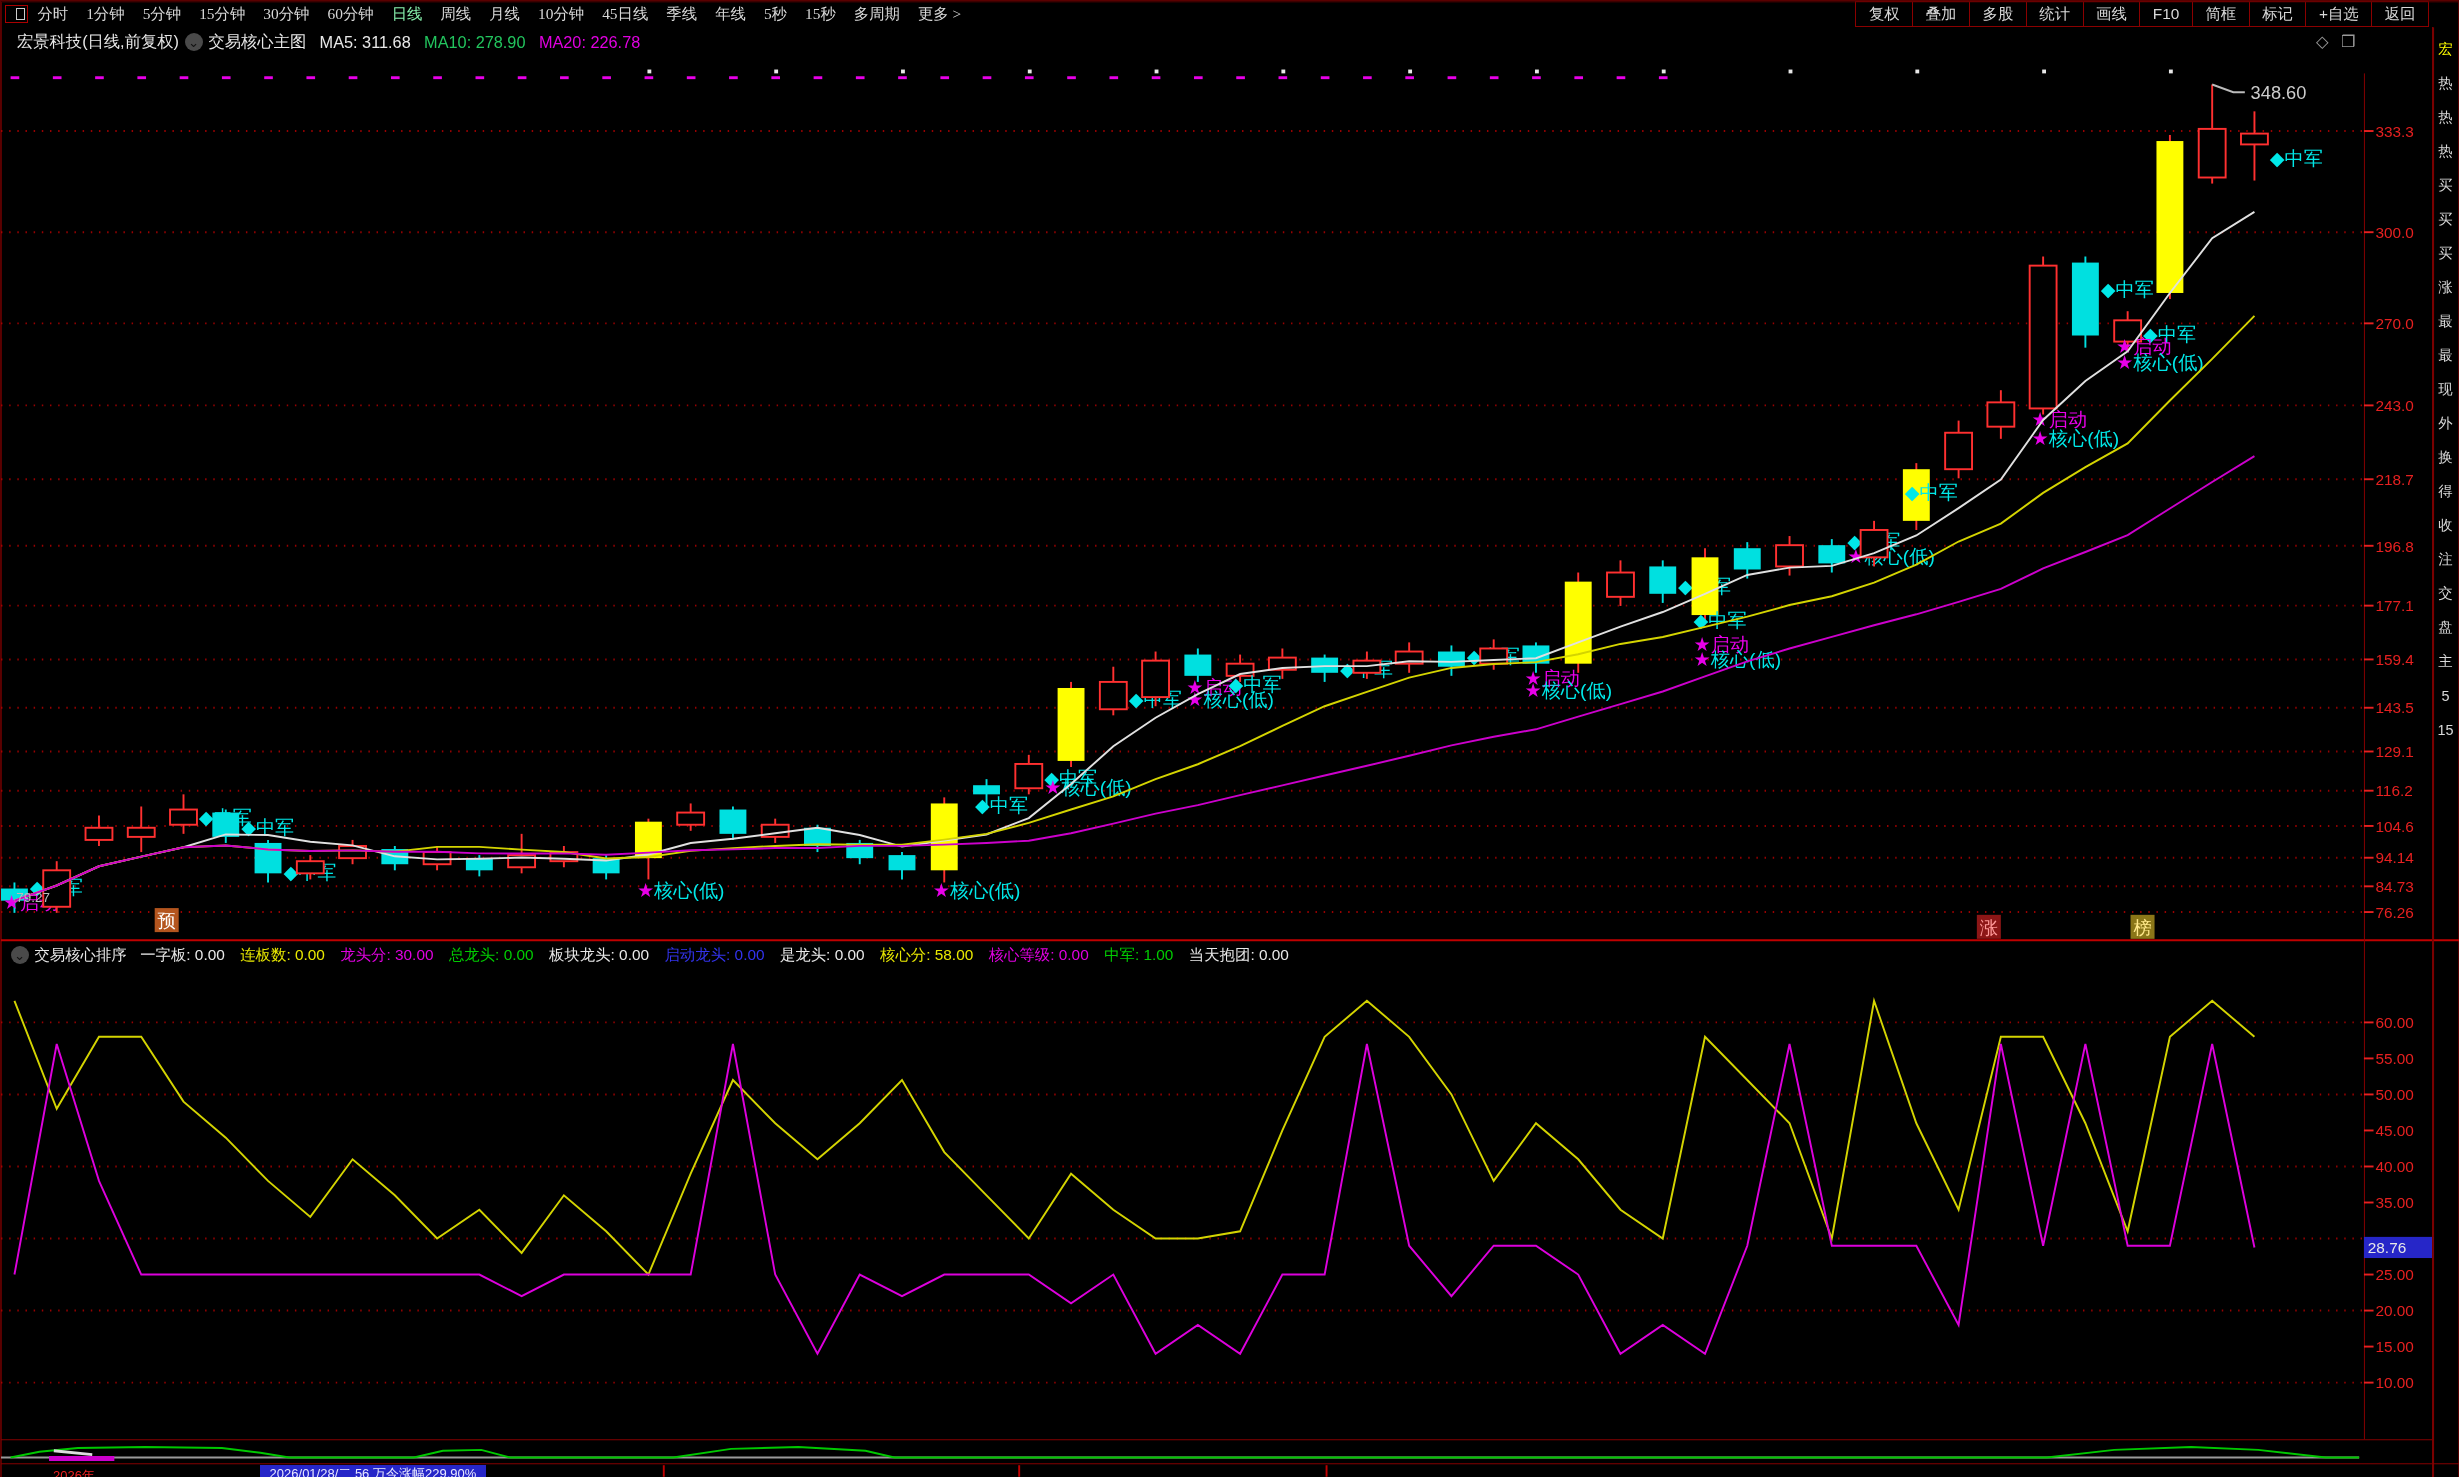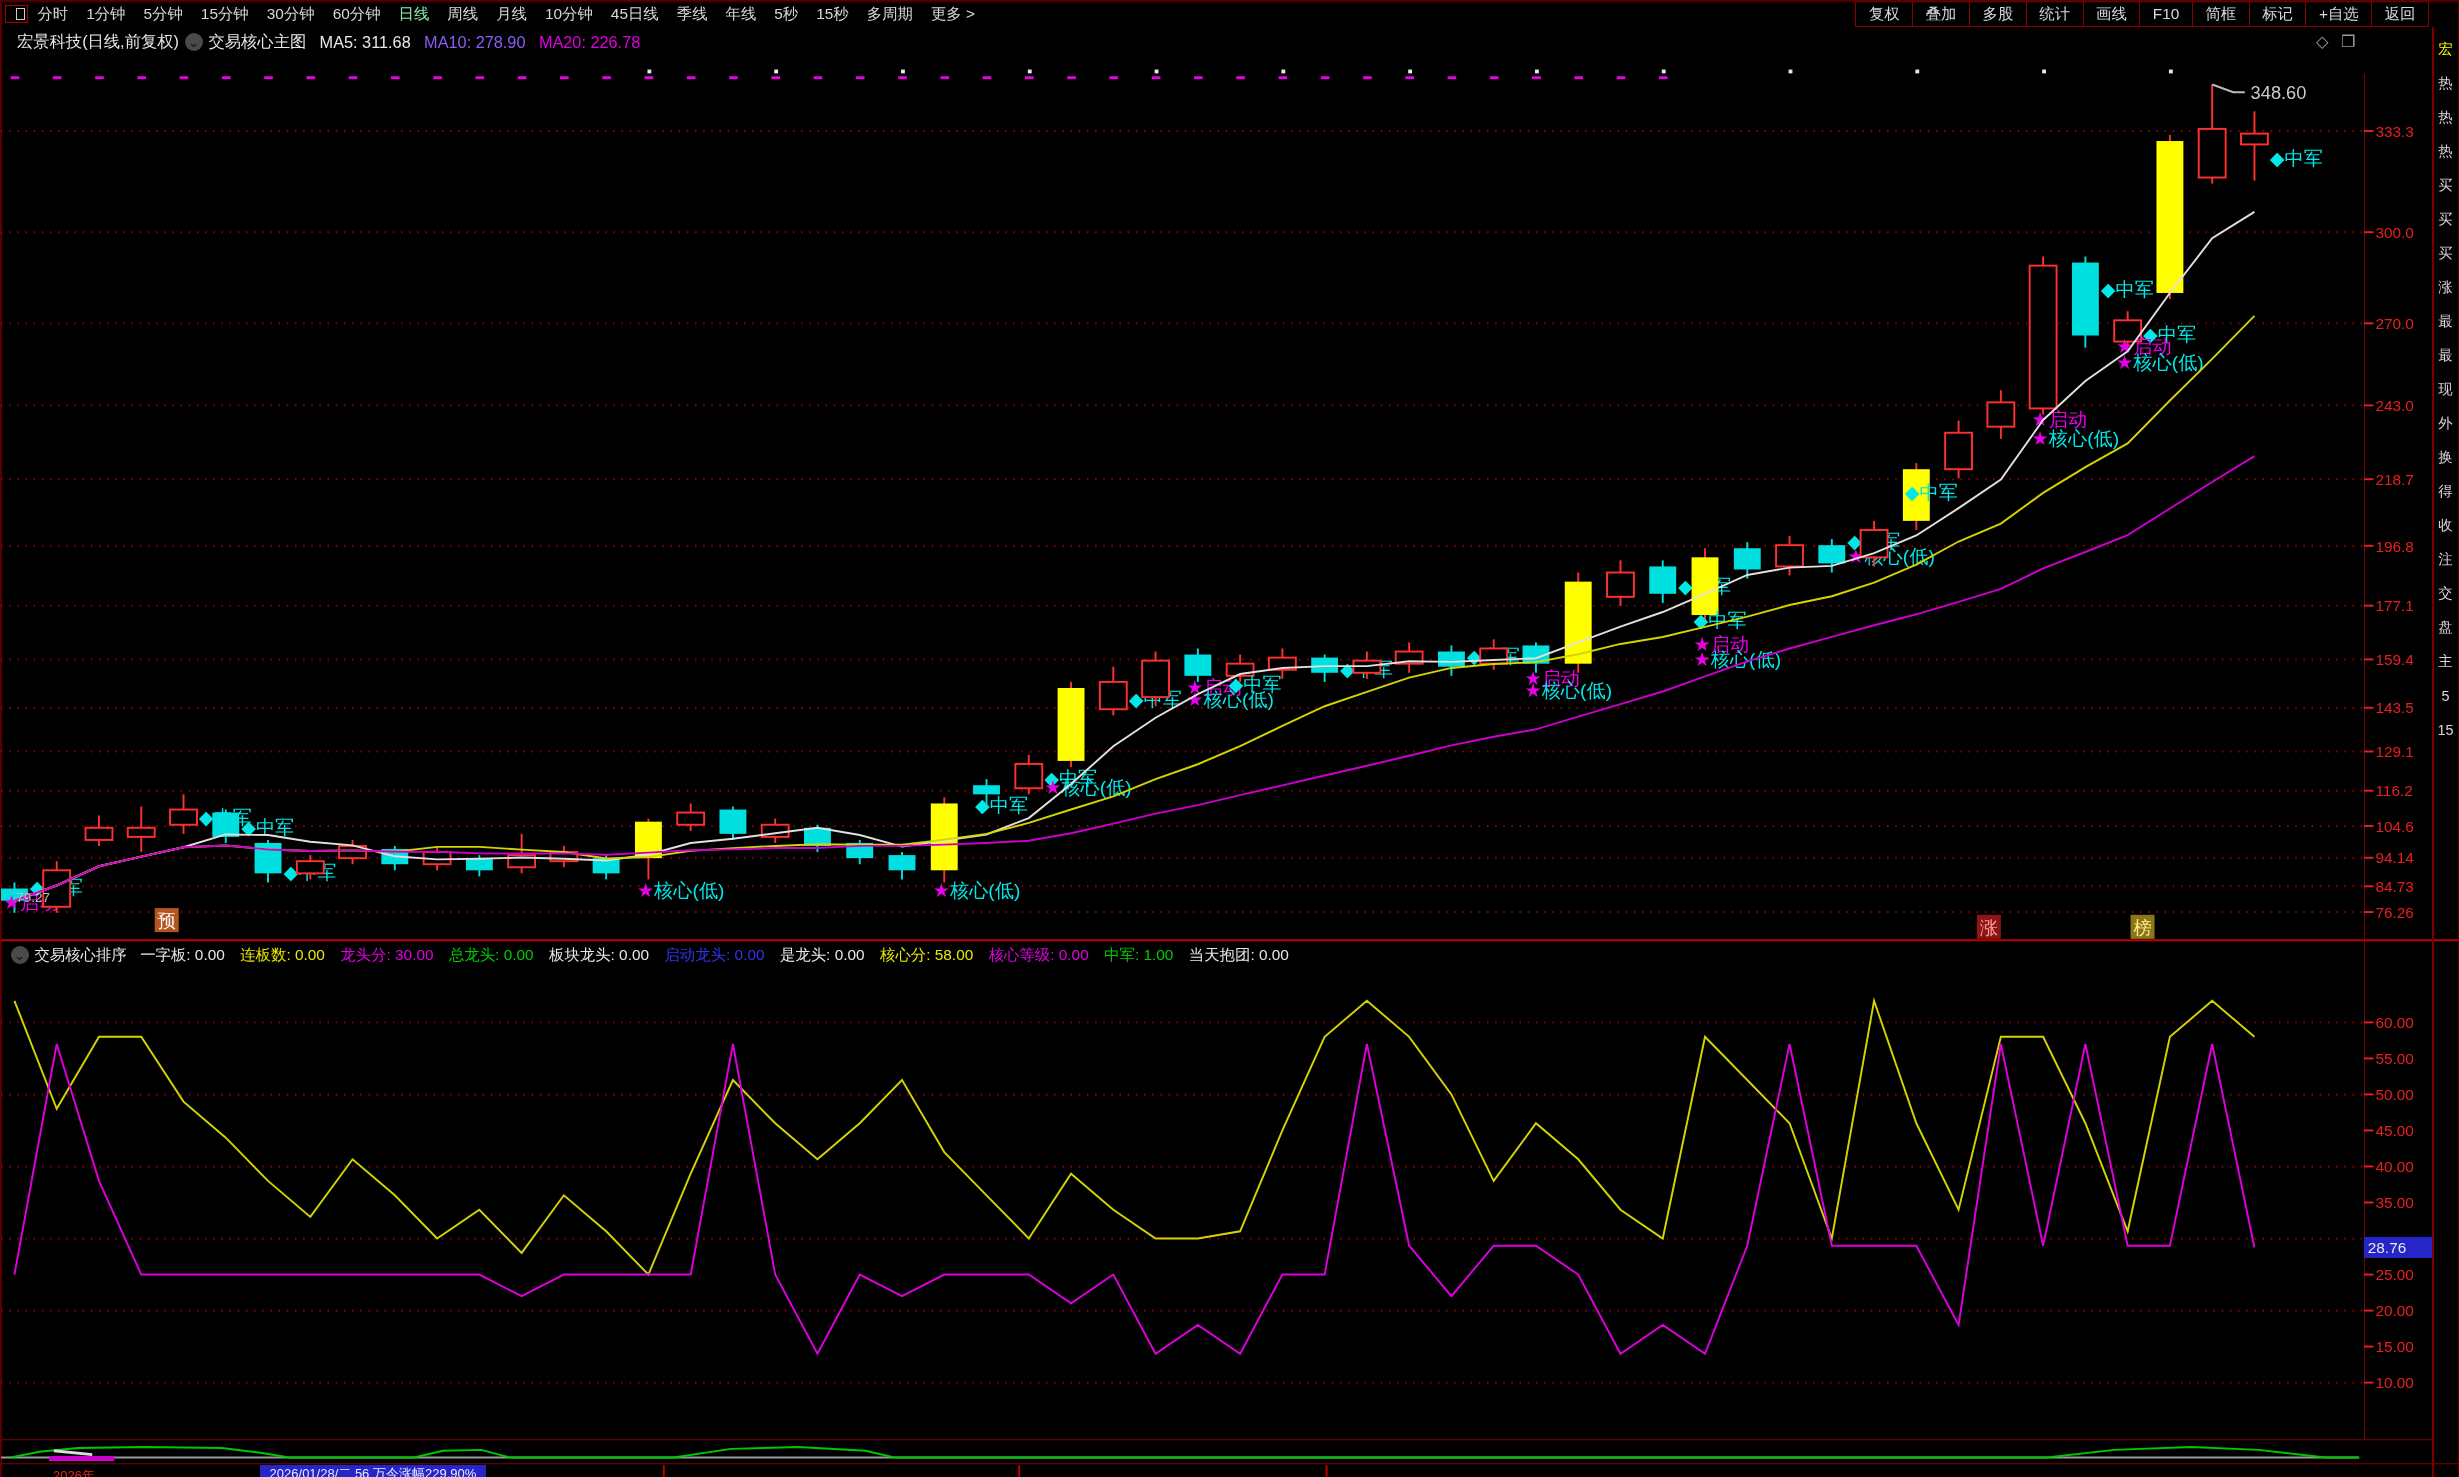--- a/index.html
+++ b/index.html
@@ -7,21 +7,21 @@
     font-family:"Liberation Sans","DejaVu Sans",sans-serif; }
   #app { position:relative; width:2459px; height:1478px; background:#000;
     border:1px solid #5a0000; }
   .bar { position:absolute; left:0; display:flex; align-items:center; white-space:nowrap; }
   
   #top-menu { top:0; width:2459px; height:26px; font-size:15.4px; color:#d8d8d8; }
   .win-icon { width:23px; height:18px; border:1px solid #aa0000; margin:0 9.6px 0 3.8px;
     position:relative; background:#000; }
   .win-icon::after{ content:""; position:absolute; left:10.6px; top:1.9px; bottom:1.9px; width:6.7px;
     border:1px solid #cccccc; }
-  .menu-item { margin-right:18px; cursor:pointer; }
+  .menu-item { margin-right:18px; cursor:pointer;font-family:Liberation Serif, serif; }
   .menu-item.selected { color:#86efac; }
   #top-right { position:absolute; right:29px; top:0; height:26px; display:flex; align-items:stretch; }
   .tr-btn { border:1px solid #8b0000; border-right:none; padding:1.9px 12.5px; font-size:15.4px;
     color:#d8d8d8; display:flex; align-items:center; }
   .tr-btn:last-child { border-right:1px solid #8b0000; }
   
   #info-bar { top:29px; height:24px; font-size:16.3px; color:#e8e8e8; padding-left:16px; }
   #quote-bar { top:52px; height:21px; font-size:16.3px; padding-left:3.8px; }
   .chev { display:inline-flex; width:18px; height:18px; border-radius:50%; background:#4a4a4a;
     color:#111; font-size:13.4px; align-items:center; justify-content:center; margin:0 5.8px; }
@@ -62,21 +62,21 @@
       <span class="tr-btn">简框</span>
       <span class="tr-btn">标记</span>
       <span class="tr-btn">+自选</span>
       <span class="tr-btn">返回</span>
     </div>
 
   <div class="bar" id="info-bar">
     <span>宏景科技(日线,前复权)</span>
     <span class="chev">⌄</span>
     <span style="margin-right:13.4px;">交易核心主图</span>
-    <span id="ma-items"><span class="ma-item" style="color: rgb(232, 232, 232);">MA5: 311.68</span><span class="ma-item" style="color: #8b5cf6;">MA10: 278.90</span><span class="ma-item" style="color: rgb(224, 0, 224);">MA20: 226.78</span></span>
+    <span id="ma-items"><span class="ma-item" style="color: rgb(232, 232, 232);">MA5: 311.68</span><span class="ma-item" style="color: #22c55e;">MA10: 278.90</span><span class="ma-item" style="color: rgb(224, 0, 224);">MA20: 226.78</span></span>
   </div>
 
 
   <div class="bar" id="ind-header">
     <span class="chev">⌄</span>
     <span style="margin-right:13.4px;">交易核心排序</span>
     <span id="ind-fields"><span class="fld" style="color: rgb(232, 232, 232);">一字板: 0.00</span><span class="fld" style="color: rgb(232, 232, 0);">连板数: 0.00</span><span class="fld" style="color: rgb(224, 0, 224);">龙头分: 30.00</span><span class="fld" style="color: rgb(0, 204, 0);">总龙头: 0.00</span><span class="fld" style="color: rgb(232, 232, 232);">板块龙头: 0.00</span><span class="fld" style="color: rgb(51, 51, 238);">启动龙头: 0.00</span><span class="fld" style="color: rgb(232, 232, 232);">是龙头: 0.00</span><span class="fld" style="color: rgb(232, 232, 0);">核心分: 58.00</span><span class="fld" style="color: rgb(224, 0, 224);">核心等级: 0.00</span><span class="fld" style="color: rgb(0, 204, 0);">中军: 1.00</span><span class="fld" style="color: rgb(232, 232, 232);">当天抱团: 0.00</span></span>
   </div>
 
   <svg id="chart-svg" width="2459" height="1478" viewBox="0 0 2560 1538">

